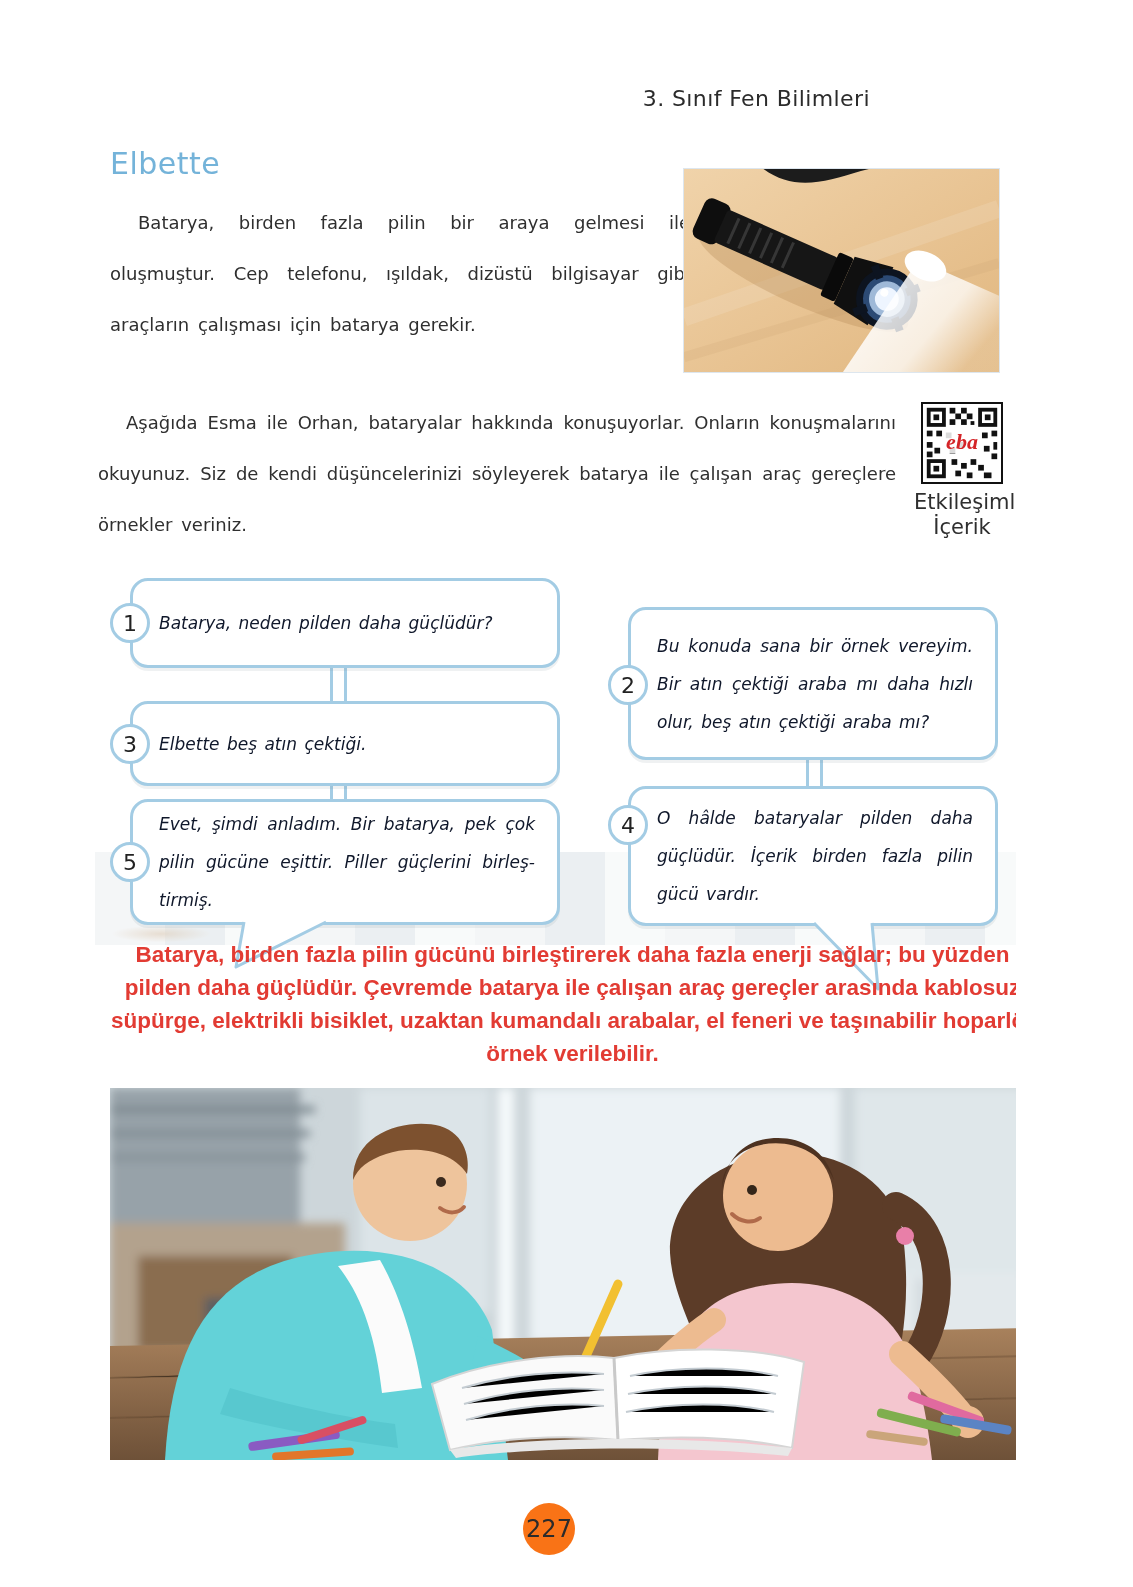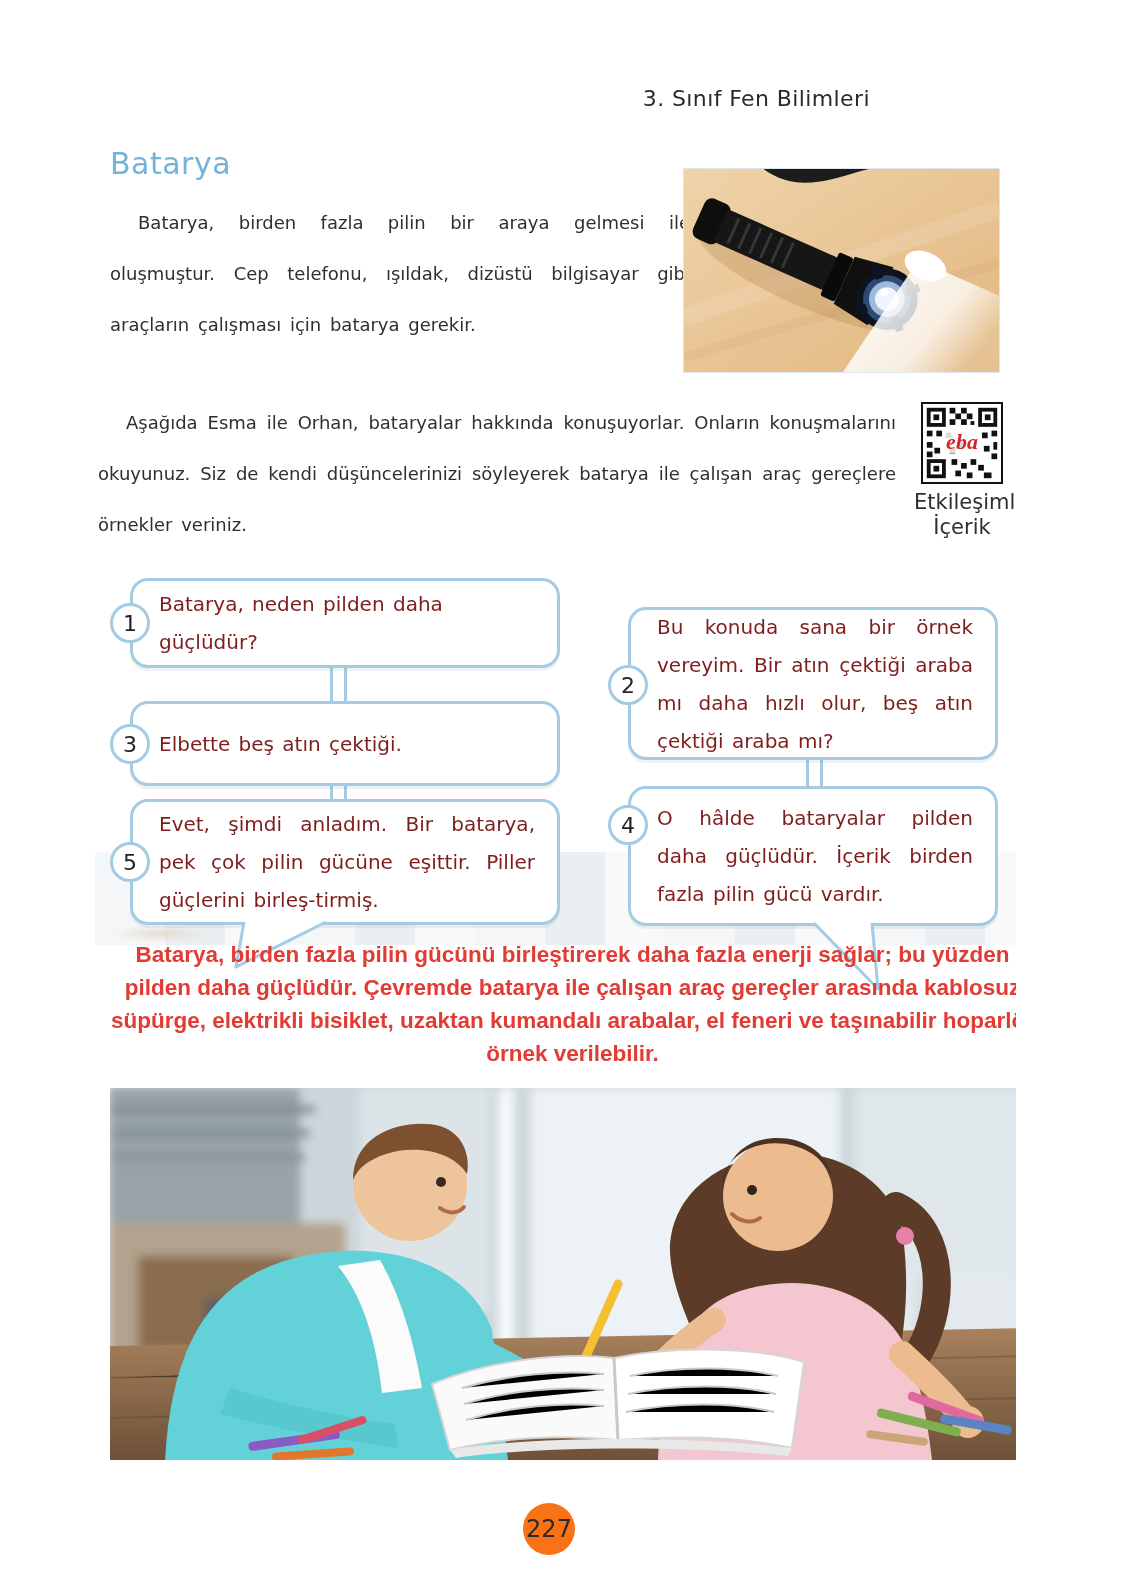--- a/index.html
+++ b/index.html
@@ -27,21 +27,21 @@
   
   .backdrop{position:absolute;left:95px;top:852px;width:945px;height:93px;z-index:0;
     background:
       radial-gradient(closest-side at 7% 88%, rgba(198,166,130,.55), rgba(198,166,130,0) 75%),
       repeating-linear-gradient(90deg,#eef1f3 0 70px,#dfe6ea 70px 130px,#f5f7f8 130px 190px);
     opacity:.6;}
   
   .bubble{position:absolute;background:#fff;border:3px solid #a3cce4;border-radius:18px;
     display:flex;align-items:center;box-sizing:border-box;z-index:2;
     padding:8px 22px 8px 26px;box-shadow:0 3px 0 rgba(120,140,150,.12);}
-  .btext{display:block;width:100%;font-size:20px;line-height:38px;text-align:justify;word-spacing:2px;color:#7f1d1d;}
+  .btext{display:block;width:100%;font-size:17px;line-height:38px;text-align:justify;word-spacing:2px;color:#0f172a;font-style:italic;}
   .oneline .btext{text-align:left;}
   .num{position:absolute;left:-23px;width:40px;height:40px;border:3px solid #a3cce4;border-radius:50%;
     background:#fff;display:flex;align-items:center;justify-content:center;
     font-size:22px;color:#222;box-sizing:border-box;z-index:3;}
   .b1{left:130px;top:578px;width:430px;height:90px;}   .b1 .num{top:22px;}
   .b2{left:628px;top:607px;width:370px;height:153px;}  .b2 .num{top:55px;}
   .b3{left:130px;top:701px;width:430px;height:85px;}   .b3 .num{top:20px;}
   .b4{left:628px;top:786px;width:370px;height:140px;}  .b4 .num{top:16px;}
   .b5{left:130px;top:799px;width:430px;height:126px;}  .b5 .num{top:40px;}
   
@@ -64,21 +64,21 @@
     background:#f97316;display:flex;align-items:center;justify-content:center;
     font-size:24px;color:#2b2b2b;}
 </style>
 </head>
 <body>
 
 <div class="page">
 
   <div class="header">3. Sınıf Fen Bilimleri</div>
 
-  <h1 class="title">Batarya</h1>
+  <h1 class="title">Elbette</h1>
 
   <p class="para intro">Batarya, birden fazla pilin bir araya gelmesi ile oluşmuştur. Cep telefonu, ışıldak, dizüstü bilgisayar gibi araçların çalışması için batarya gerekir.</p>
 
   <figure class="flashlight">
     <svg viewBox="0 0 317 205" preserveAspectRatio="none">
       <defs>
         <linearGradient id="flbg" x1="0" y1="0" x2="1" y2="1">
           <stop offset="0" stop-color="#f0d3aa"></stop>
             <stop offset=".55" stop-color="#e8c392"></stop>
             <stop offset="1" stop-color="#e0b67e"></stop>

